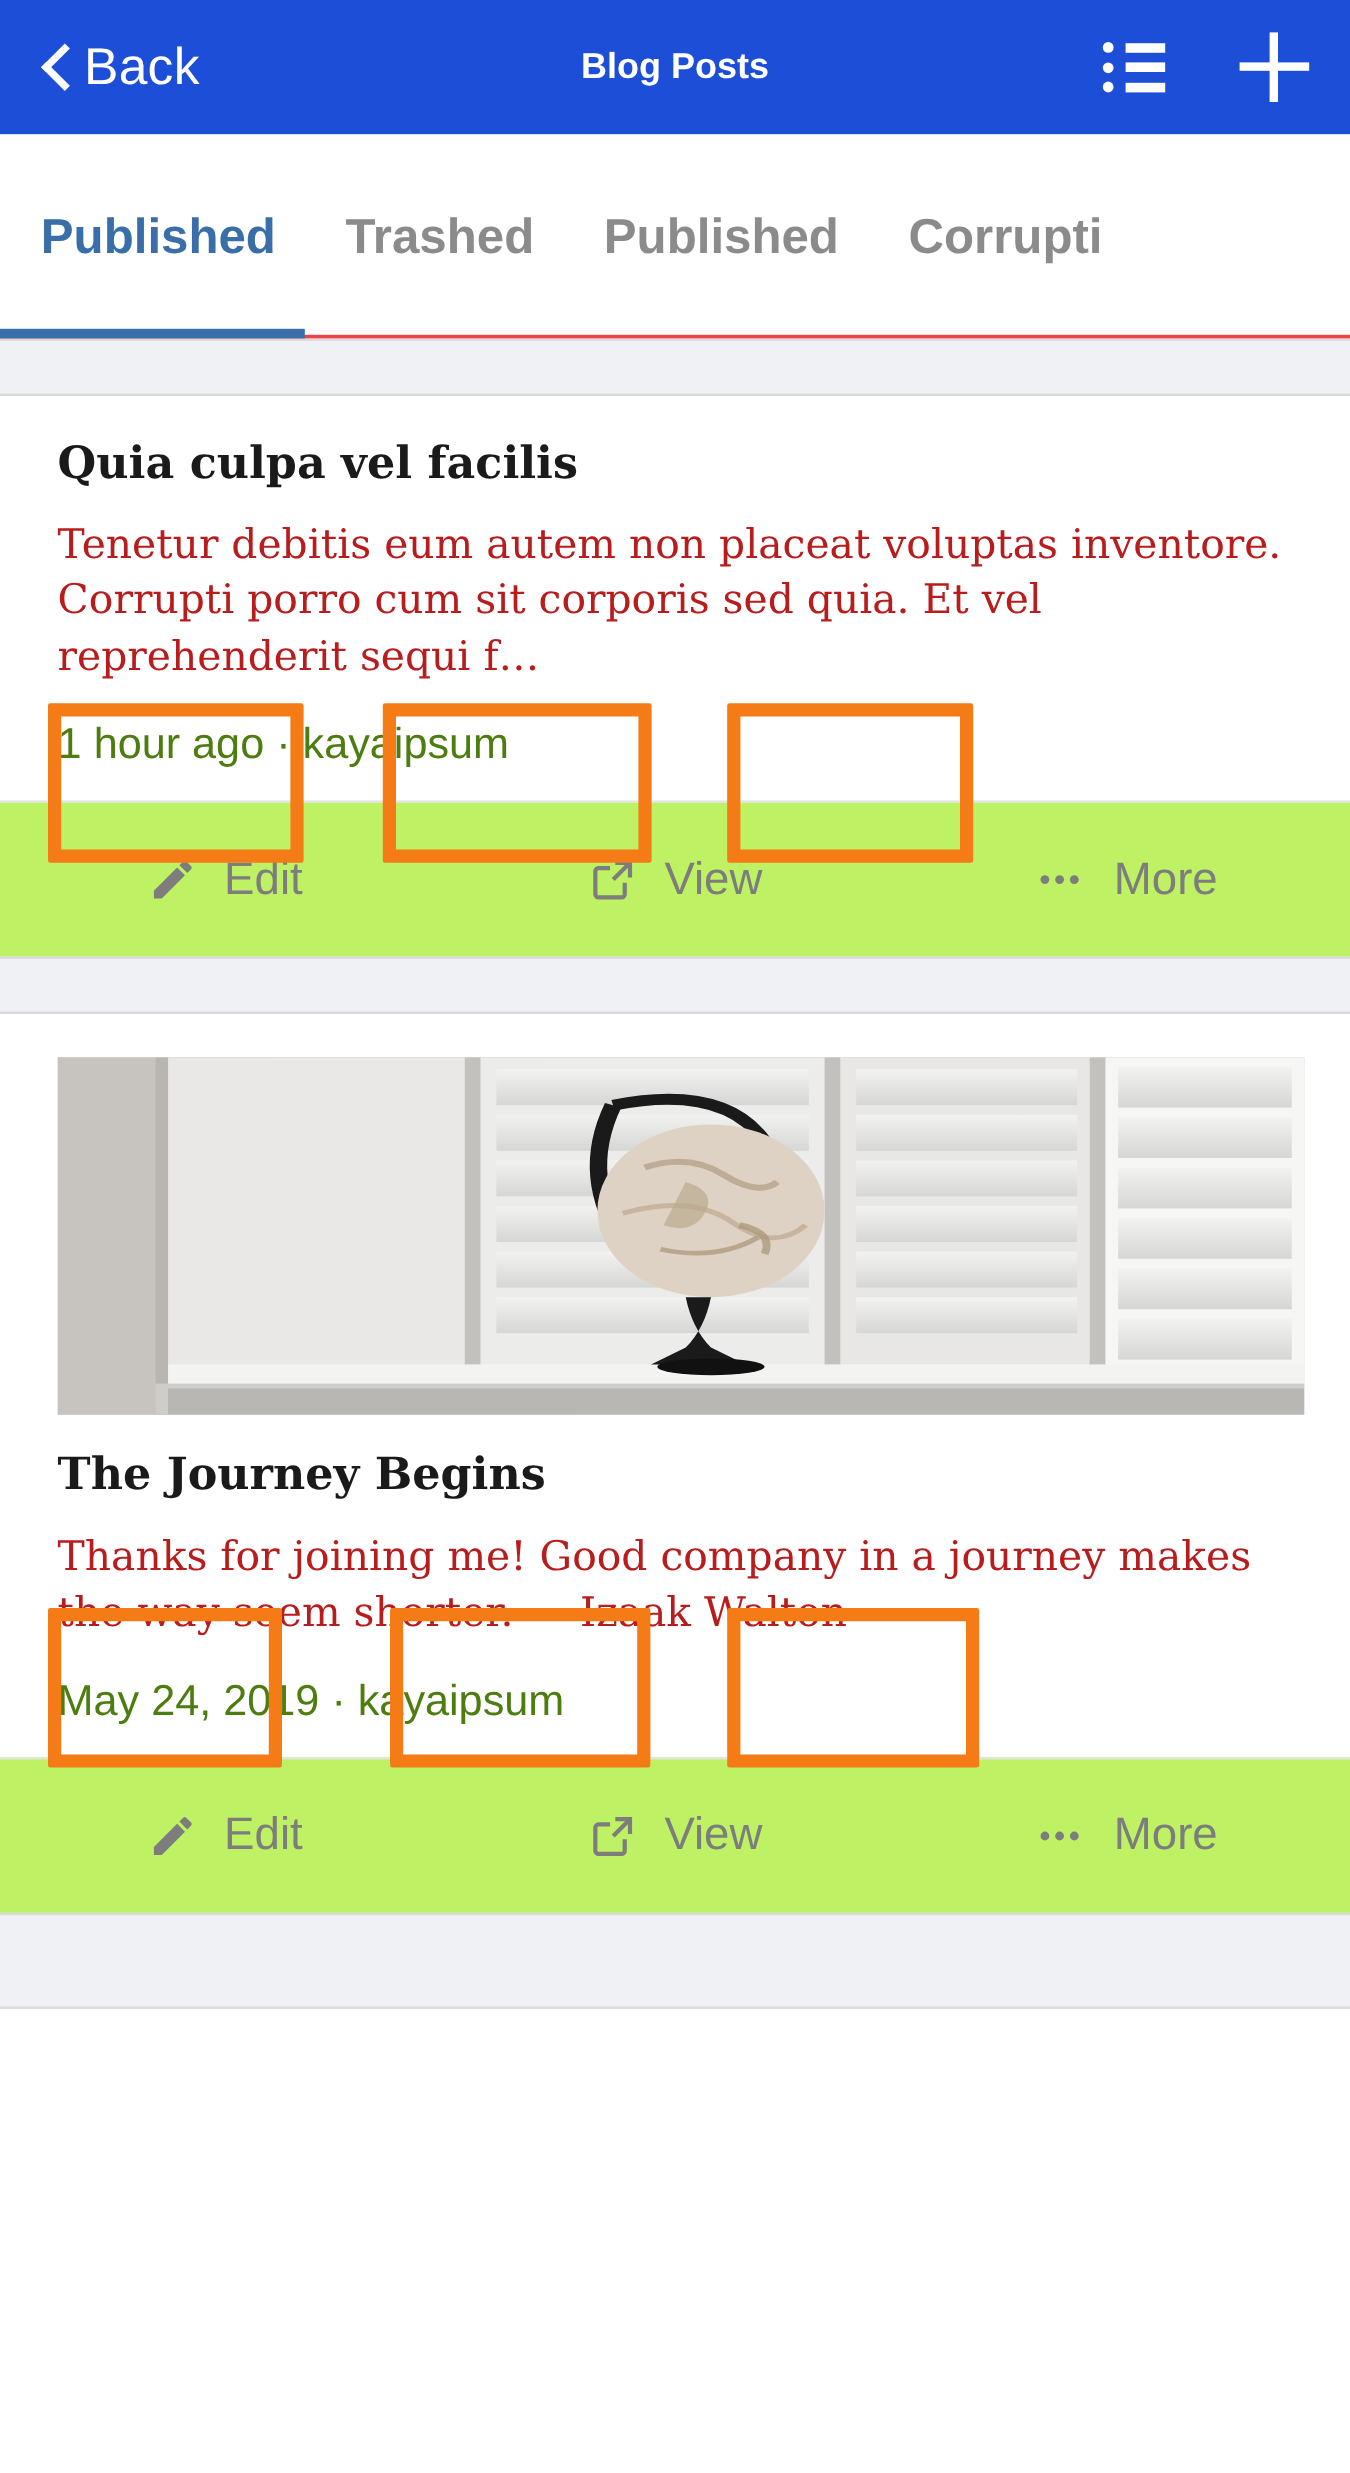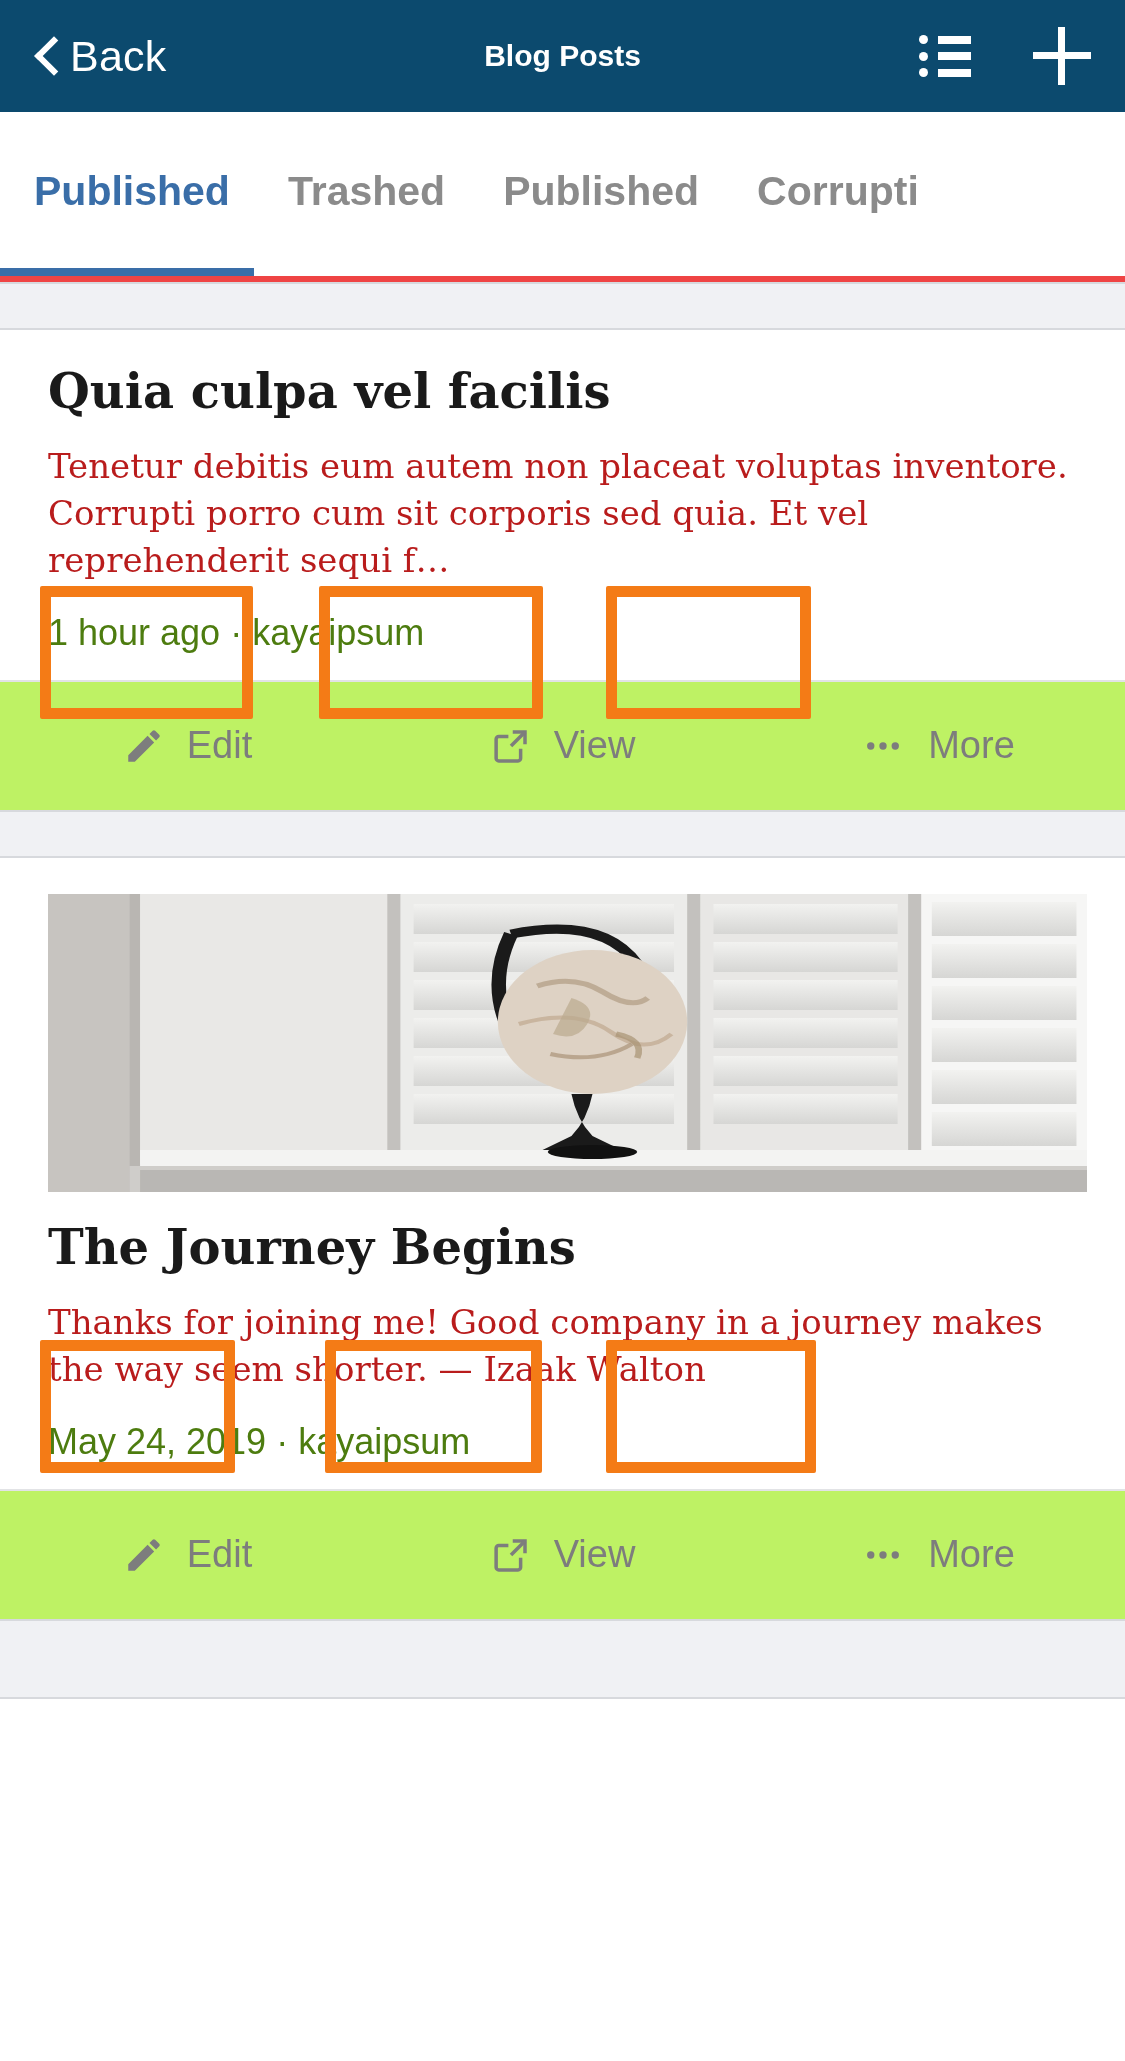--- a/index.html
+++ b/index.html
@@ -14,21 +14,21 @@
     position: relative;
     width: 1125px;
     height: 2061px;
     background: #ffffff;
   }
 
   
   .nav-bar {
     position: relative;
     height: 112px;
-    background: #0c4a6e;
+    background: #1d4ed8;
     display: flex;
     align-items: center;
     padding: 0 34px;
   }
   .nav-back {
     display: flex;
     align-items: center;
     gap: 10px;
     color: #ffffff;
     cursor: pointer;
@@ -92,23 +92,23 @@
   }
   .icon-plus::before { left: 0; top: 25px; width: 58px; height: 7px; }
   .icon-plus::after  { top: 0; left: 25px; height: 58px; width: 7px; }
 
   
   .tab-bar {
     position: relative;
     height: 170px;
     background: #ffffff;
     display: flex;
-    align-items: flex-end;
+    align-items: flex-start;
     padding-left: 34px;
-    border-bottom: 6px solid #ef4444;
+    border-bottom: 3px solid #ef4444;
   }
   .tab {
     font-size: 41px;
     font-weight: 700;
     color: #8b8b8b;
     margin-right: 58px;
     cursor: pointer;
     position: relative;
     height: 170px;
     display: flex;
@@ -130,21 +130,21 @@
     background: #f0f1f4;
     border-top: 2px solid #d7d9dd;
     border-bottom: 2px solid #d7d9dd;
   }
 
   
   .card { background: #ffffff; }
   .card-body { padding: 34px 48px 0 48px; }
   .post-title {
     font-family: "DejaVu Serif", serif;
-    font-size: 48px;
+    font-size: 37px;
     font-weight: 700;
     color: #1a1a1a;
     line-height: 1.15;
     margin-bottom: 24px;
   }
   .post-excerpt {
     font-family: "DejaVu Serif", serif;
     font-size: 34px;
     font-weight: 400;
     color: #b91c1c;

